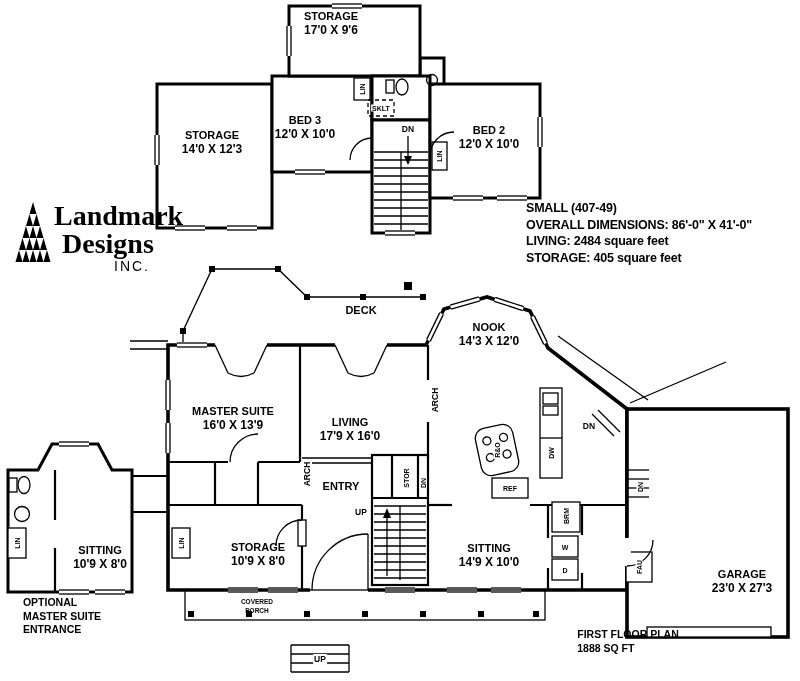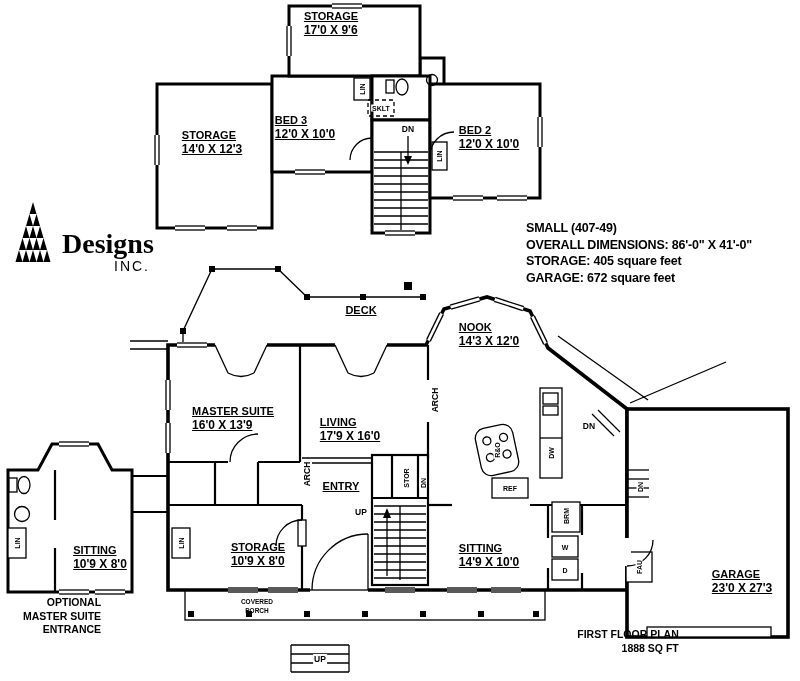--- a/index.html
+++ b/index.html
@@ -7,31 +7,31 @@
           font-family:"Liberation Sans",sans-serif;color:#000;}
   svg{position:absolute;left:0;top:0;}
   .s4f{stroke:#000;stroke-width:3.6;fill:#fff;}
   .s3f{stroke:#000;stroke-width:3;fill:#fff;}
   .s2{stroke:#000;stroke-width:2.2;fill:none;}
   .s1{stroke:#000;stroke-width:1.3;fill:none;}
   .s1f{stroke:#000;stroke-width:1.3;fill:#fff;}
   .dash{stroke-dasharray:4 3;}
   .blk{fill:#000;stroke:none;}
   .lbl{position:absolute;font-weight:bold;white-space:nowrap;transform:translateX(-50%);
-       line-height:1.3;text-decoration:underline;}
+       text-align:center;line-height:1.3;}
   .lbl .nm{font-size:11px;}
   .lbl .dm{font-size:12px;}
   .tag{position:absolute;font-weight:bold;font-size:7px;background:#fff;padding:0 1px;
        transform:translate(-50%,-50%);white-space:nowrap;}
   .tag.v{transform:translate(-50%,-50%) rotate(-90deg);}
   .tag.big{font-size:8.5px;}
   .title{position:absolute;font-weight:bold;font-size:10.5px;line-height:1.3;white-space:nowrap;}
-  .title.ctr{transform:translateX(-50%);text-align:right;}
+  .title.ctr{transform:translateX(-50%);text-align:left;}
   .info{position:absolute;left:526px;top:200px;font-weight:bold;font-size:12.5px;
-        line-height:1.32;letter-spacing:-0.2px;white-space:nowrap;margin-top:20px;}
+        line-height:1.32;letter-spacing:-0.2px;white-space:nowrap;}
   .porchlbl{position:absolute;font-weight:bold;font-size:6.5px;transform:translateX(-50%);
         text-align:center;line-height:1.4;white-space:nowrap;}
   .logo-word{position:absolute;font-family:"Liberation Serif",serif;font-weight:bold;
         font-size:28px;line-height:1;white-space:nowrap;}
   .logo-inc{position:absolute;font-family:"Liberation Sans",sans-serif;font-weight:normal;
         font-size:14px;letter-spacing:2px;}
 </style>
 </head>
 <body>
 
@@ -252,28 +252,29 @@
   <g>
     <line class="s1" x1="291" y1="645" x2="349" y2="645"></line>
     <line class="s1" x1="291" y1="654" x2="349" y2="654"></line>
     <line class="s1" x1="291" y1="663" x2="349" y2="663"></line>
     <line class="s1" x1="291" y1="672" x2="349" y2="672"></line>
     <line class="s1" x1="291" y1="645" x2="291" y2="672"></line>
     <line class="s1" x1="349" y1="645" x2="349" y2="672"></line>
   </g>
 </svg>
 
+<div class="logo-word" style="left:54px;top:202px">Landmark</div>
 <div class="logo-word" style="left:62px;top:230px">Designs</div>
 <div class="logo-inc" style="left:114px;top:258px">INC.</div>
 
 <div class="info">
   <div>SMALL (407-49)</div>
   <div>OVERALL DIMENSIONS: 86'-0" X 41'-0"</div>
+  <div>LIVING: 2484 square feet</div>
   <div>STORAGE: 405 square feet</div>
-  <div>GARAGE: 672 square feet</div>
 </div>
 
 
 <div class="lbl" style="left:331px;top:9px">
   <div class="nm">STORAGE</div>
   <div class="dm">17'0 X 9'6</div>
 </div>
 <div class="lbl" style="left:212px;top:128px">
   <div class="nm">STORAGE</div>
   <div class="dm">14'0 X 12'3</div>

